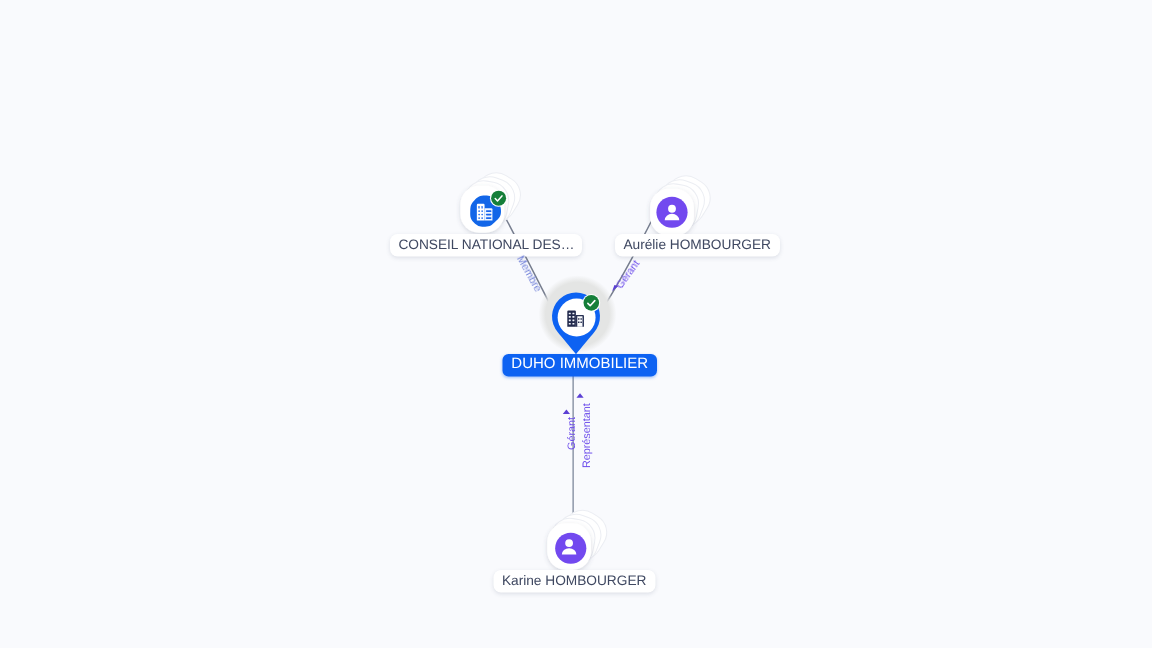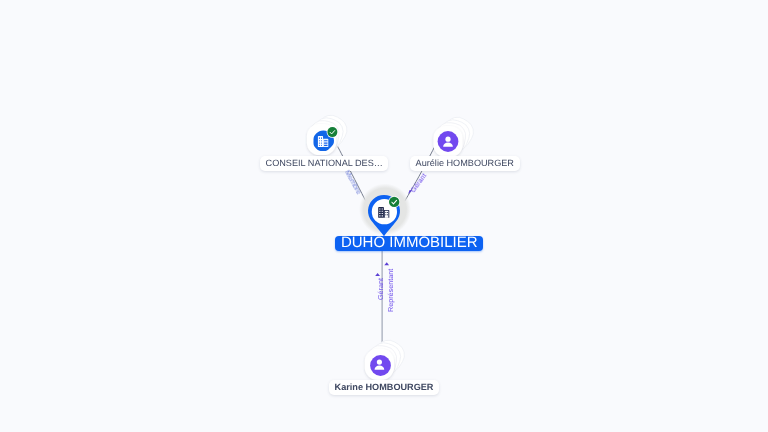--- a/index.html
+++ b/index.html
@@ -5,21 +5,21 @@
   html,body{margin:0;padding:0;}
   body{width:768px;height:432px;overflow:hidden;background:#f9fafd;
        font-family:"Liberation Sans",sans-serif;
        -webkit-font-smoothing:antialiased;text-rendering:geometricPrecision;}
   #stage{position:relative;width:638px;height:432px;}
   svg.layer{position:absolute;left:0;top:0;width:768px;height:432px;}
   .chip{position:absolute;will-change:transform;white-space:nowrap;background:#ffffff;border-radius:5px;
         color:#3f4861;font-size:9.15px;line-height:15.2px;padding:0 5.6px;height:15.2px;
         box-shadow:0 1px 3px rgba(70,80,110,.16);}
   .chip-blue{position:absolute;will-change:transform;white-space:nowrap;background:#0d62f2;color:#fff;
-        border-radius:4px;font-size:15px;font-weight:400;line-height:14.6px;
+        border-radius:4px;font-size:10px;font-weight:400;line-height:14.6px;
         height:14.6px;padding:0 5.9px;box-shadow:0 1px 2px rgba(13,98,242,.35);}
   .elabel{position:absolute;white-space:nowrap;font-size:7.2px;color:#6c4ceb;
         transform-origin:0 0;line-height:7.2px;will-change:transform;}
 </style>
 </head>
 <body>
 
 <div id="stage">
 
   <svg class="layer" viewBox="0 0 768 432">
@@ -130,20 +130,20 @@
         </g>
       </g>
       <circle cx="394.2" cy="201.9" r="5.95" fill="#ffffff"></circle>
       <circle cx="394.2" cy="201.9" r="5.2" fill="#157f39"></circle>
       <path d="M391.9 202.25l1.55 1.6 3.1-3.45" fill="none" stroke="#ffffff" stroke-width="1.05" stroke-linecap="round" stroke-linejoin="round"></path>
     </g>
   </svg>
 
   <div class="chip" style="left:259.5px;top:155.6px;">CONSEIL NATIONAL DES…</div>
   <div class="chip" style="left:394.4px;top:156.2px;margin-left:16px;">Aurélie HOMBOURGER</div>
-  <div class="chip" style="left:328.9px;top:379.9px;font-weight:bold;">Karine HOMBOURGER</div>
+  <div class="chip" style="left:328.9px;top:379.9px;">Karine HOMBOURGER</div>
   <div class="chip-blue" style="left:335.2px;top:236.3px;">DUHO IMMOBILIER</div>
 
   <div class="elabel" style="left:349.8px;top:169.3px;transform:rotate(61deg);color:#6f7fd8;">Membre</div>
   <div class="elabel" style="left:410.2px;top:189.6px;transform:rotate(-54deg);font-size:7px;">Gérant</div>
   <div class="elabel" style="left:377.2px;top:300.2px;transform:rotate(-90deg);">Gérant</div>
   <div class="elabel" style="left:387.2px;top:311.8px;transform:rotate(-90deg);">Représentant</div>
 </div>
 
 </body></html>

